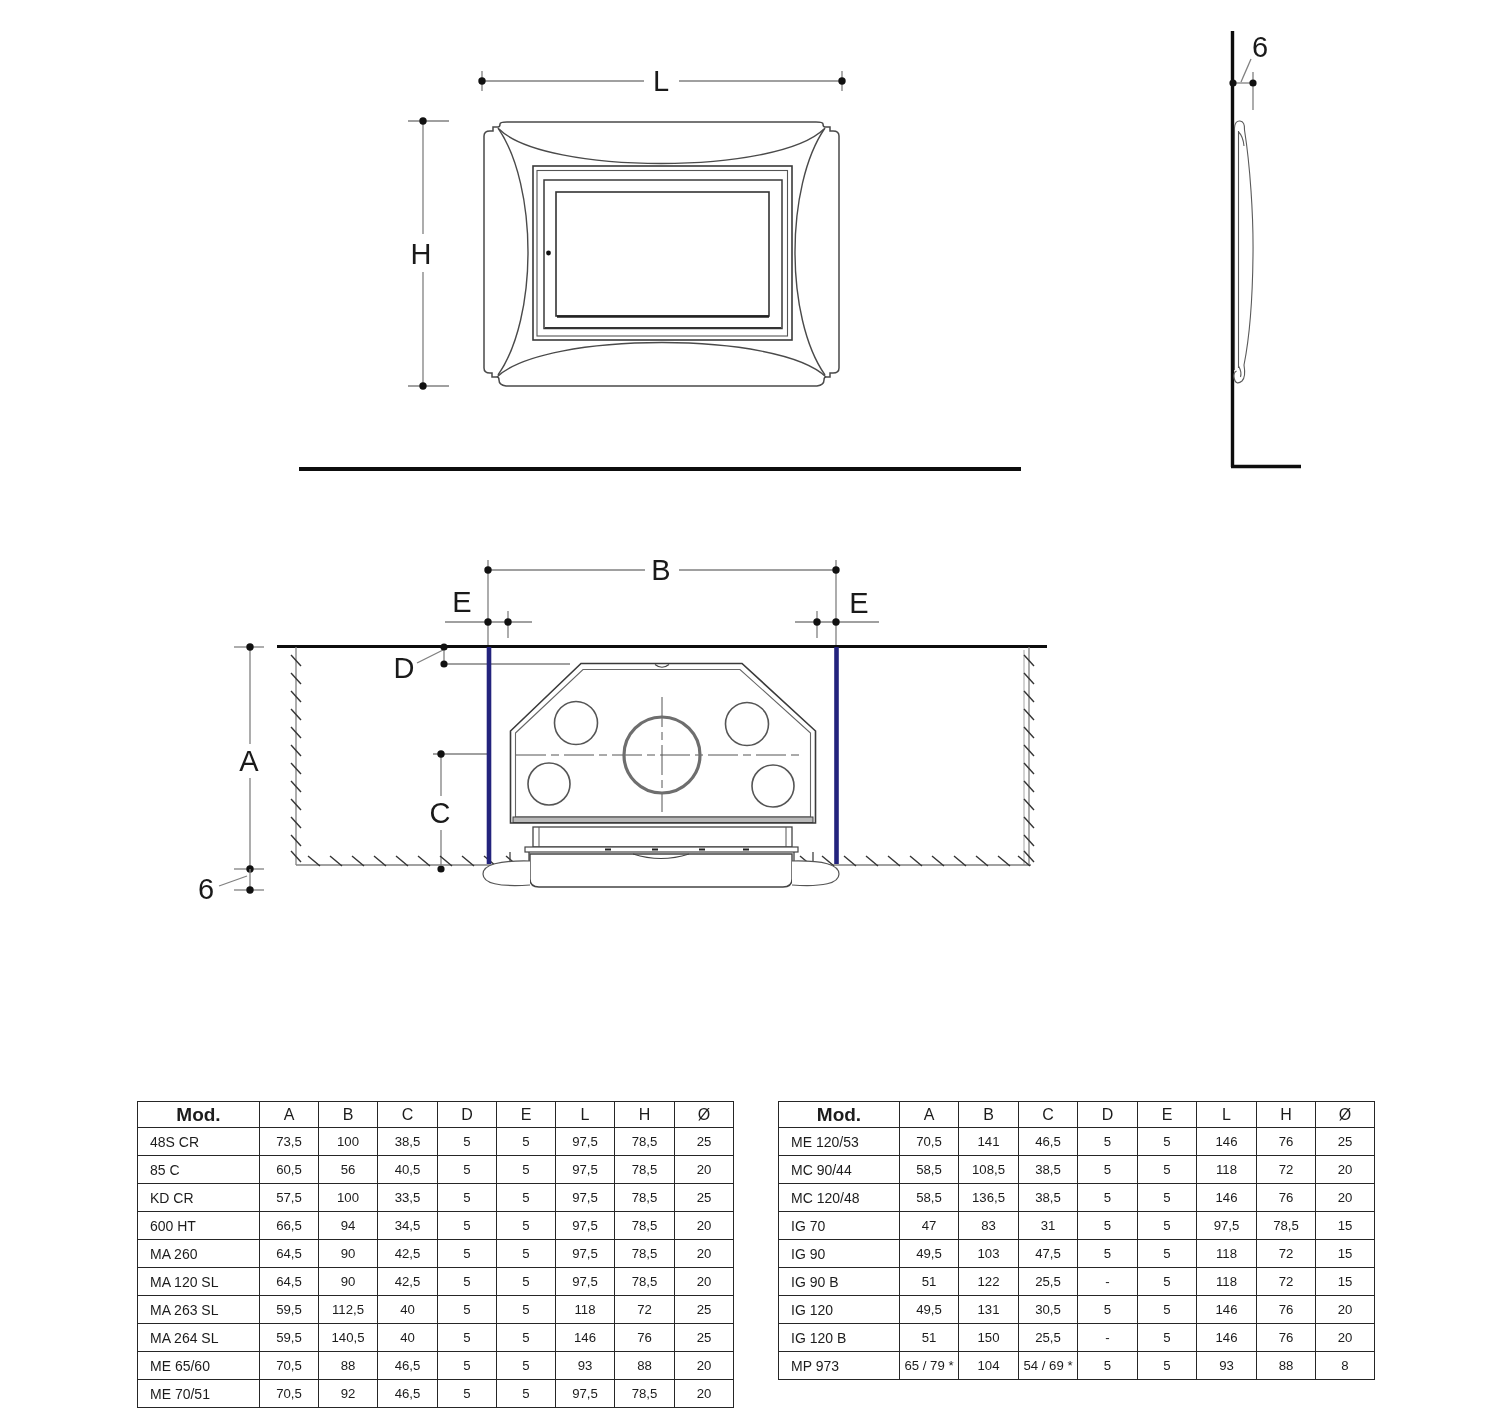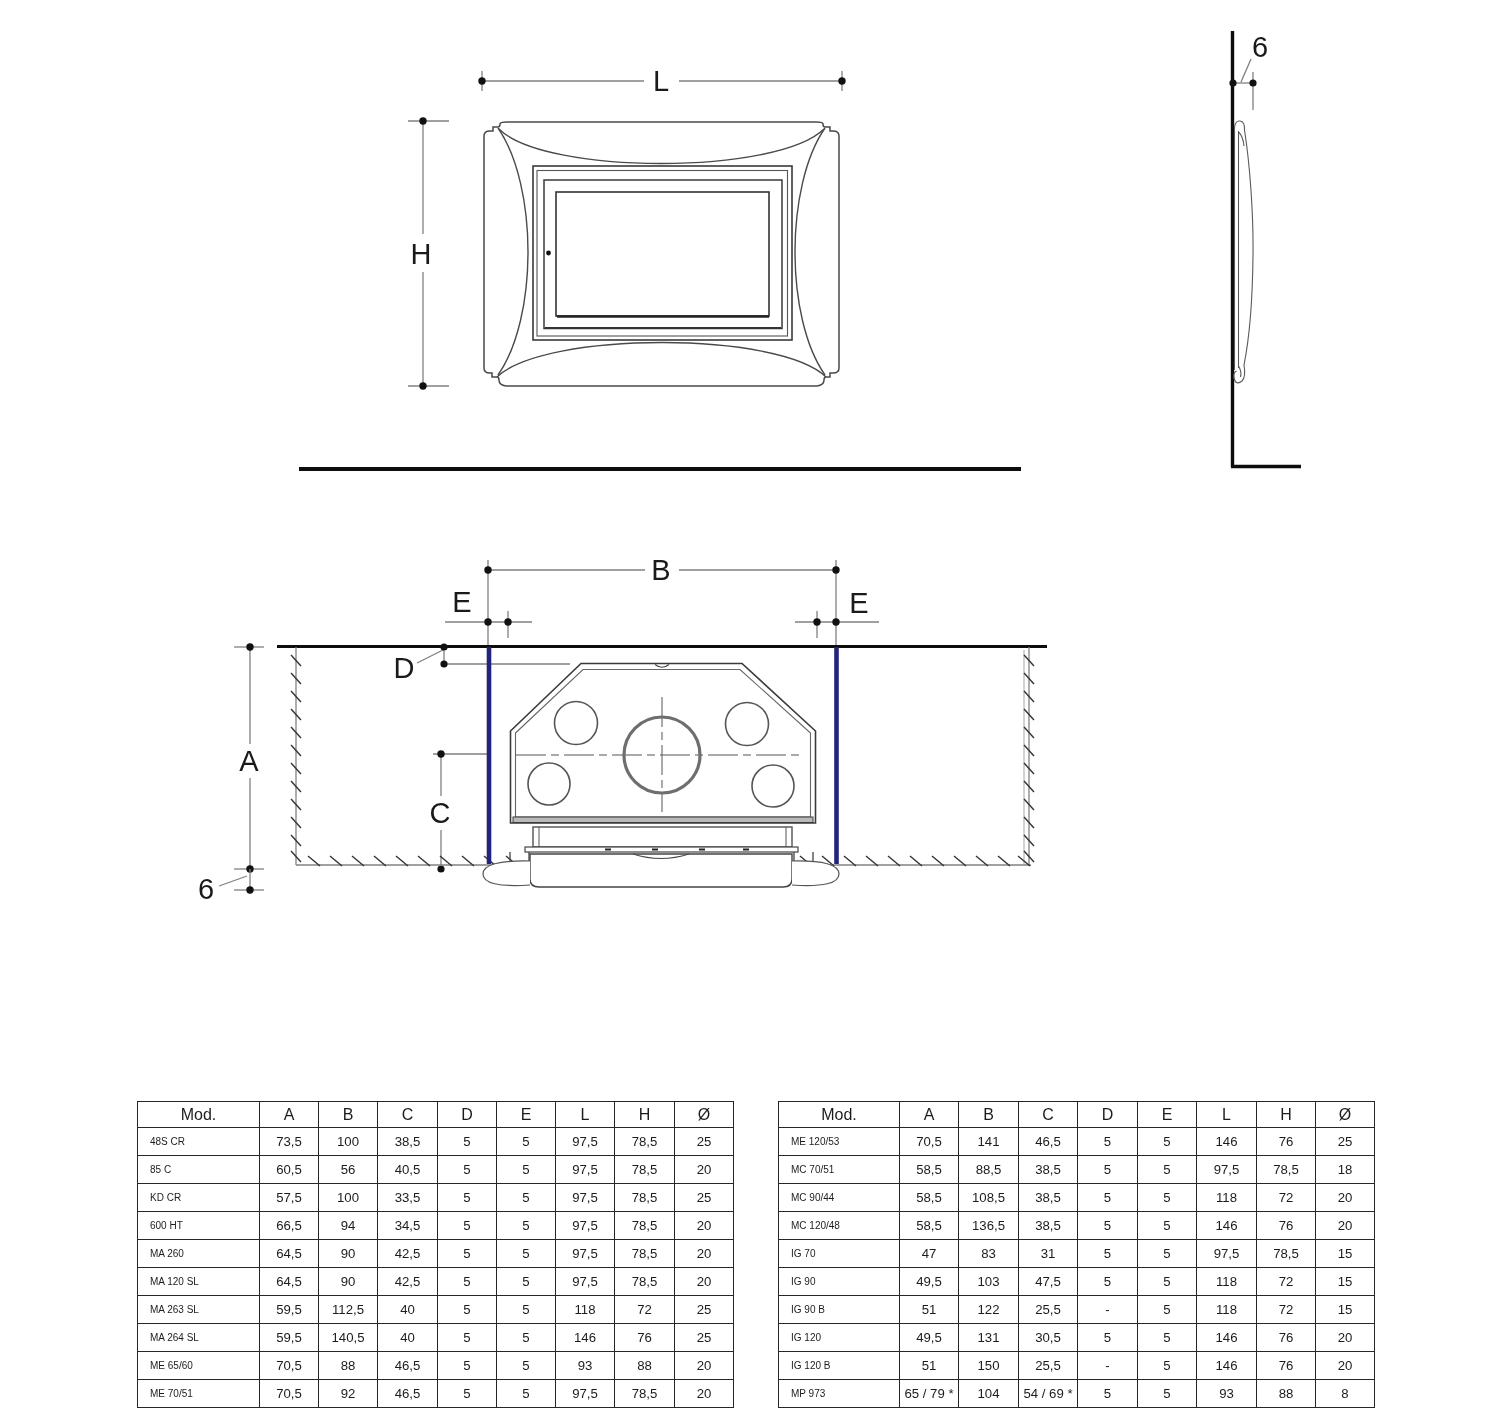--- a/index.html
+++ b/index.html
@@ -1,23 +1,23 @@
 <!DOCTYPE html>
 <html><head>
 <meta charset="utf-8">
 <style>
 html,body{margin:0;padding:0;background:#fff;}
 body{width:1500px;height:1427px;position:relative;overflow:hidden;font-family:"Liberation Sans",sans-serif;}
 svg text{font-family:"Liberation Sans",sans-serif;fill:#1a1a1a;}
 .tbl{position:absolute;border-collapse:collapse;table-layout:fixed;background:#fff;}
 .tbl td{border:1.6px solid #262626;font-size:13.2px;color:#1c1c1c;text-align:center;vertical-align:middle;padding:0;overflow:hidden;white-space:nowrap;}
-.tbl td.m{text-align:left;padding-left:12px;font-size:10px;}
+.tbl td.m{text-align:left;padding-left:12px;font-size:14px;}
 .tbl tr{height:28px;}
 .tbl tr.hd{height:26px;}
-.tbl tr.hd td{font-size:16px;font-weight:normal;}
+.tbl tr.hd td{font-size:19px;font-weight:bold;}
 .tbl tr.hd td.l{font-weight:normal;font-size:16px;}
 </style>
 </head>
 <body>
 <svg width="1500" height="1427" viewBox="0 0 1500 1427">
 
 <g stroke="#808080" stroke-width="1.3" fill="none">
 <line x1="482" y1="81" x2="644" y2="81"></line>
       <line x1="679" y1="81" x2="842" y2="81"></line>
 <line x1="482" y1="71" x2="482" y2="91"></line>
@@ -444,31 +444,20 @@
         <td>70,5</td>
         <td>141</td>
         <td>46,5</td>
         <td>5</td>
         <td>5</td>
         <td>146</td>
         <td>76</td>
         <td>25</td>
       </tr>
 <tr>
-        <td class="m">MC 70/51</td>
-        <td>58,5</td>
-        <td>88,5</td>
-        <td>38,5</td>
-        <td>5</td>
-        <td>5</td>
-        <td>97,5</td>
-        <td>78,5</td>
-        <td>18</td>
-      </tr>
-<tr>
         <td class="m">MC 90/44</td>
         <td>58,5</td>
         <td>108,5</td>
         <td>38,5</td>
         <td>5</td>
         <td>5</td>
         <td>118</td>
         <td>72</td>
         <td>20</td>
       </tr>

